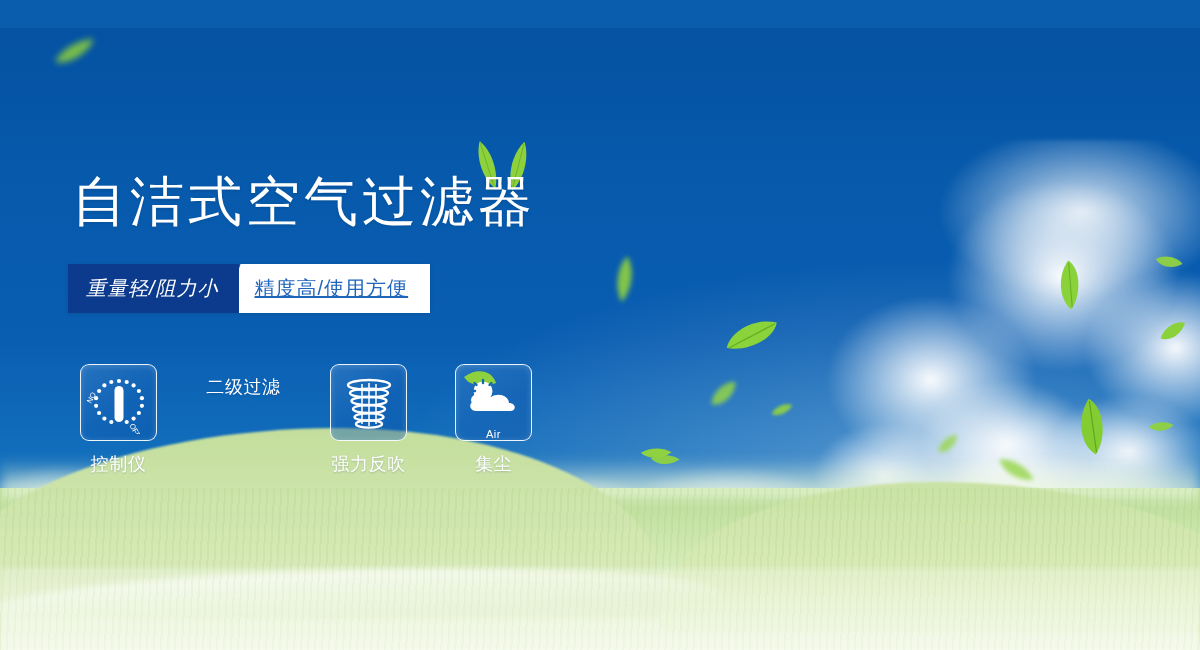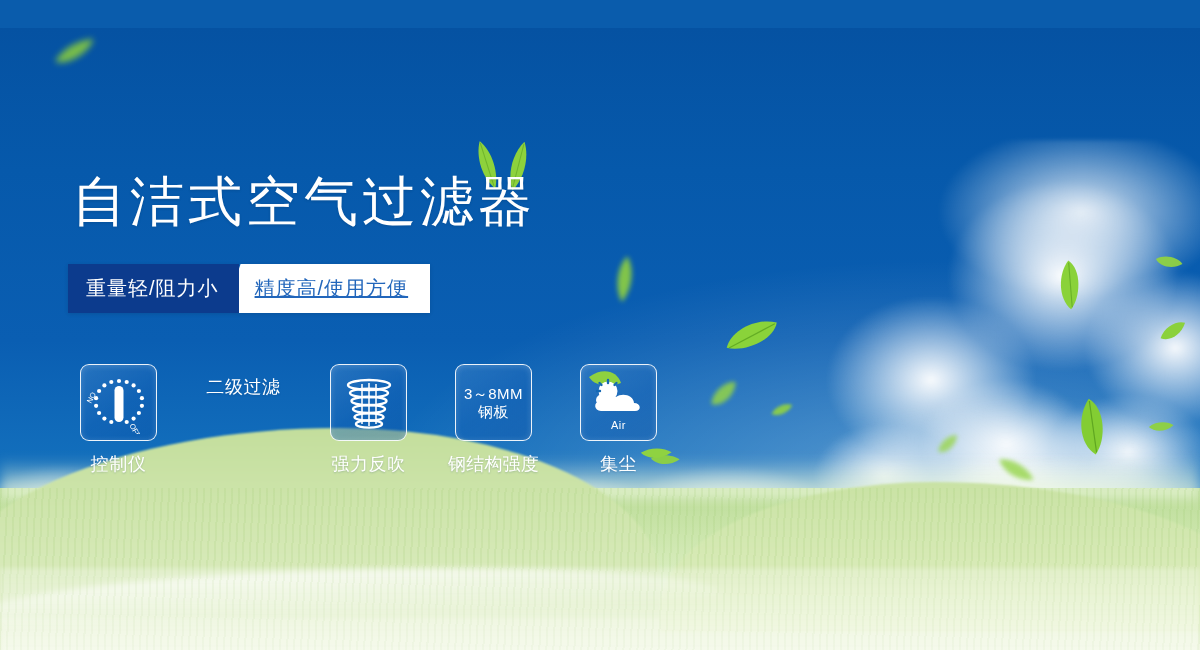--- a/index.html
+++ b/index.html
@@ -126,21 +126,21 @@
     position:absolute; left:68px; top:236px;
     height:49px; display:flex; align-items:stretch;
     box-shadow:0 1px 4px rgba(0,0,0,.12);
   }
   .tag-a{
     background:#0c3b8d;
     color:#ffffff;
     font-size:20px; letter-spacing:1px;
     display:flex; align-items:center;
     padding:0 20px 0 18px;
-    position:relative; z-index:2;
+    position:relative; z-index:2;font-style:italic;
   }
   .tag-b{
     background:#ffffff;
     color:#2266bb;
     font-size:20px; letter-spacing:1px;
     display:flex; align-items:center;
     padding:0 22px 0 30px;
     position:relative; z-index:1;
     margin-left:-14px;
     clip-path:polygon(16px 0, 100% 0, 100% 100%, 0 100%);
@@ -170,21 +170,21 @@
     white-space:pre-line;
   }
   .flabel{
     margin-top:11px;
     font-size:18px; color:#ffffff; letter-spacing:.6px; white-space:nowrap;
     text-shadow:0 1px 2px rgba(0,40,90,.22);
   }
   .feature:nth-child(4) .flabel{ letter-spacing:.2px; }
 
   .air-word{
-    position:absolute; bottom:9px; left:0; right:0;
+    position:absolute; bottom:0; left:0; right:0;
     text-align:center; font-size:11px; color:#ffffff; letter-spacing:.5px;
   }
 </style>
 </head>
 <body>
 
 <div class="banner">
 
   <div class="sky-glow"></div>
   <div class="cloud cloud-right"></div>
@@ -346,27 +346,20 @@
             <g stroke="#ffffff" stroke-width="1.6" opacity=".95">
               <line x1="22" y1="10" x2="22" y2="50"></line>
               <line x1="29" y1="9" x2="29" y2="52"></line>
               <line x1="36" y1="10" x2="36" y2="50"></line>
             </g>
           </svg>
         </div>
         <div class="flabel">强力反吹</div>
       </div>
 
-      <div class="feature">
-        <div class="fbox">
-          <div class="ftext">3～8MM
-钢板</div>
-        </div>
-        <div class="flabel">钢结构强度</div>
-      </div>
 
       <div class="feature">
         <div class="fbox">
           <svg width="66" height="62" viewBox="0 0 66 62" style="position:absolute;top:4px;left:6px;">
             <path d="M2 8 C16 -2, 30 2, 34 14 C24 18, 8 18, 2 8 Z" fill="#8ed13f"></path>
             <circle cx="21" cy="22" r="9.5" fill="#ffffff"></circle>
             <g stroke="#1468b4" stroke-width="2.4" stroke-linecap="round">
               <line x1="21" y1="11" x2="21" y2="14"></line>
               <line x1="12.5" y1="14" x2="14.5" y2="16"></line>
               <line x1="29.5" y1="14" x2="27.5" y2="16"></line>

